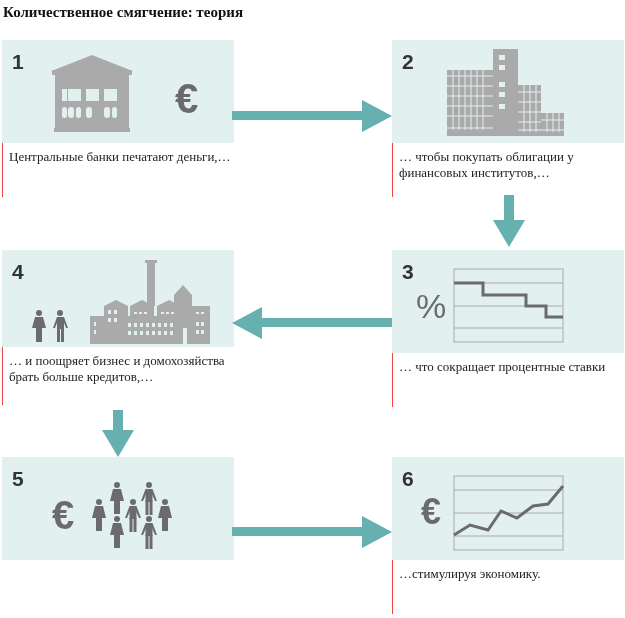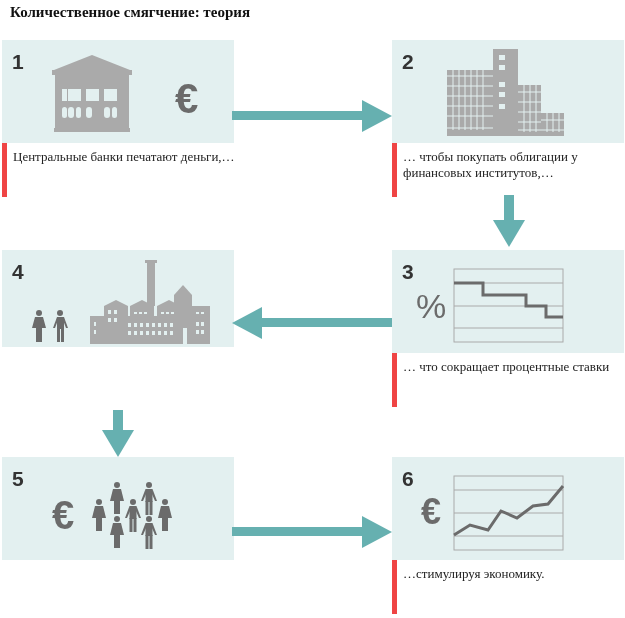--- a/index.html
+++ b/index.html
@@ -1,20 +1,20 @@
 <!DOCTYPE html>
 <html><head>
 <meta charset="utf-8">
 <style>
   html, body { margin:0; padding:0; background:#ffffff; }
   body { width:625px; height:618px; position:relative; overflow:hidden; font-family:"Liberation Serif", serif; }
-  .title { position:absolute; left:10px; top:4px; font-size:15px; font-weight:bold; color:#111; font-family:"Liberation Serif", serif; }
+  .title { position:absolute; left:3px; top:4px; font-size:15px; font-weight:bold; color:#111; font-family:"Liberation Serif", serif; }
   .card { position:absolute; width:232px; }
   .card .panel { width:232px; height:103px; background:#e3f0f0; position:relative; }
-  .card .caption { width:226px; padding:6px 6px 0 6px; font-size:13px; line-height:16px; color:#222; border-left:5px solid #ef4444; height:48px; }
+  .card .caption { width:226px; padding:6px 6px 0 6px; font-size:13px; line-height:16px; color:#222; border-left:1px solid #ef4444; height:48px; }
   .num { position:absolute; left:10px; top:10px; font-family:"Liberation Sans", sans-serif; font-weight:bold; font-size:21px; color:#333; }
   .arrow { position:absolute; }
   svg { display:block; }
 </style>
 </head>
 <body>
 
 <div class="title">Количественное смягчение: теория</div>
 
 <div class="card" style="left:2px; top:40px;">
@@ -173,20 +173,21 @@
           <rect x="162" y="81" width="3" height="4"></rect>
           <rect x="168" y="81" width="3" height="4"></rect>
         <rect x="194" y="72" width="3" height="4"></rect>
           <rect x="199" y="72" width="3" height="4"></rect>
         <rect x="194" y="80" width="3" height="4"></rect>
           <rect x="199" y="80" width="3" height="4"></rect>
         <rect x="181" y="78" width="4" height="16"></rect>
       </g>
     </svg>
   </div>
+  <div class="caption" style="height:52px">… и поощряет бизнес и домохозяйства брать больше кредитов,…</div>
 </div>
 
 <div class="card" style="left:392px; top:250px;">
   <div class="panel">
     <div class="num">3</div>
     <div style="position:absolute;left:24px;top:37px;font-family:'Liberation Sans',sans-serif;font-size:34px;color:#6b6b6b;">%</div>
     <svg width="232" height="103" style="position:absolute;left:0;top:0">
       <rect x="62" y="19" width="109" height="73" fill="none" stroke="#aaaaaa" stroke-width="1"></rect>
       <line x1="62" y1="33" x2="171" y2="33" stroke="#aaaaaa"></line>
       <line x1="62" y1="56" x2="171" y2="56" stroke="#aaaaaa"></line>

